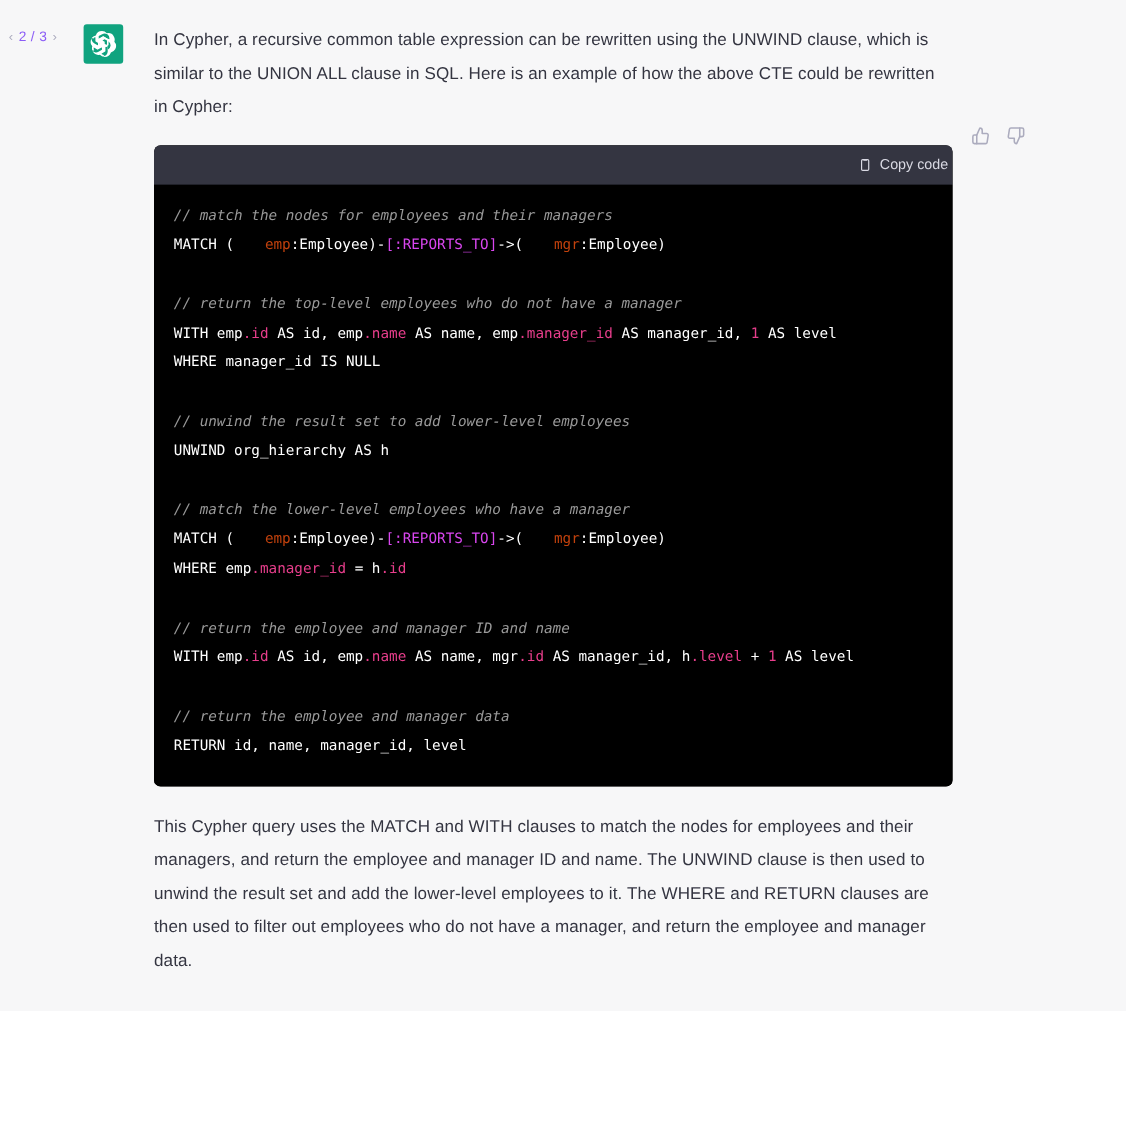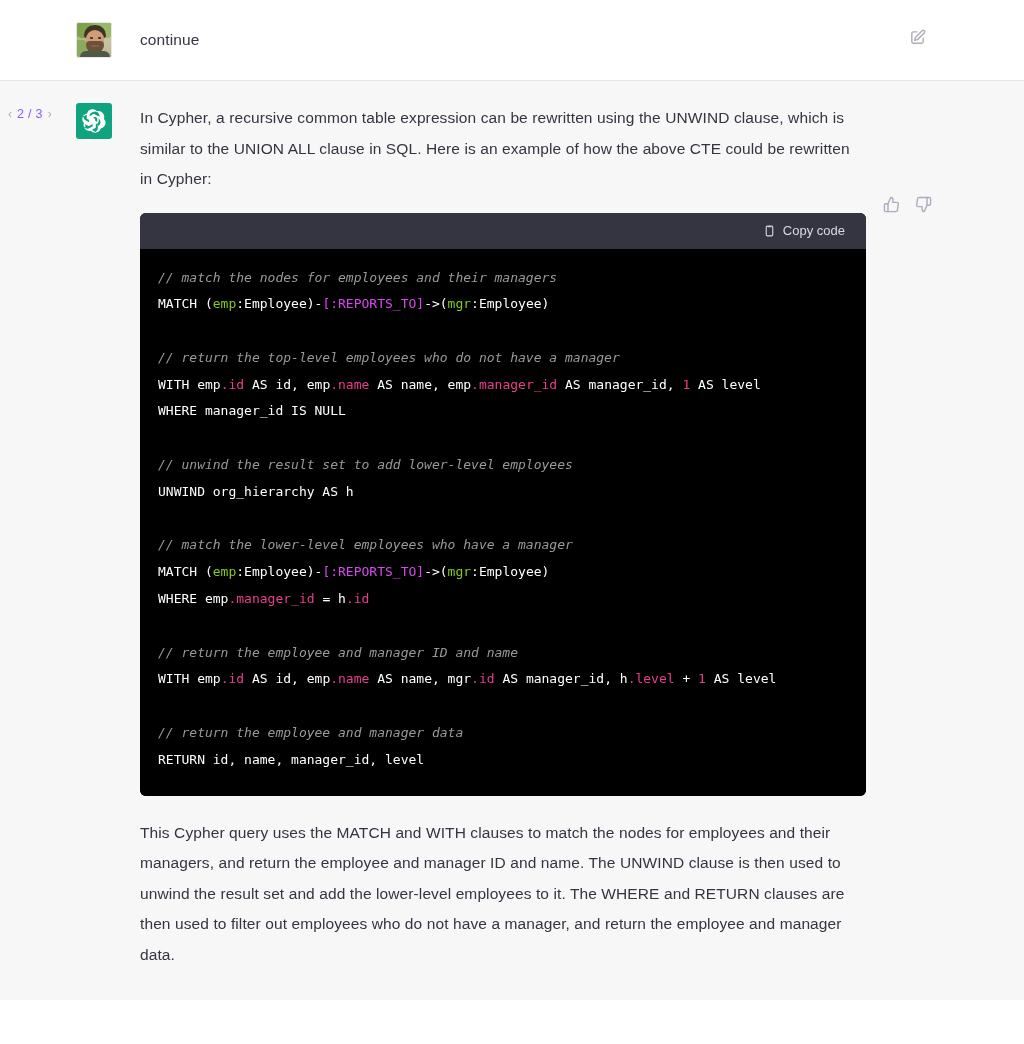--- a/index.html
+++ b/index.html
@@ -153,21 +153,21 @@
     border-radius: 6px;
     overflow: hidden;
     background: #000000;
   }
   .code-head {
     height: 36px;
     background: #343541;
     display: flex;
     align-items: center;
     justify-content: flex-end;
-    padding: 0 21px;
+    padding: 0 4px;
   }
   .copy-btn {
     display: flex;
     align-items: center;
     gap: 7px;
     color: #d9d9e3;
     font-size: 13px;
     cursor: pointer;
     font-family: "Liberation Sans", sans-serif;
   }
@@ -180,57 +180,30 @@
     font-size: 13px;
     line-height: 26.8px;
     color: #ffffff;
     white-space: pre-wrap;
     word-break: break-word;
   }
   .code-line { white-space: pre-wrap; }
   .code-line.blank { height: 26.8px; }
 
   .tok-comment { color: #999999; font-style: italic; }
-  .tok-var     { color: #84cc16; }
+  .tok-var     { color: #c2410c; margin-left: 28px; }
   .tok-rel     { color: #d946ef; }
   .tok-prop    { color: #e83e8c; }
   .tok-num     { color: #e83e8c; }
 </style>
 </head>
 <body>
 
 <div class="app">
 
-  <div class="msg-row user">
-    <div class="msg-inner">
-      <div class="avatar-slot">
-        <div class="avatar photo">
-          <div class="ph-bg"></div>
-          <div class="ph-hair"></div>
-          <div class="ph-face"></div>
-          <div class="ph-beard"></div>
-          <div class="ph-eyeL"></div>
-          <div class="ph-eyeR"></div>
-          <div class="ph-mouth"></div>
-          <div class="ph-body"></div>
-        </div>
-      </div>
-      <div class="msg-body">
-        <p class="user-text">continue</p>
-      </div>
-      <div class="actions">
-        <div class="icon-btn">
-          <svg viewBox="0 0 24 24" fill="none" stroke="currentColor" stroke-width="2" stroke-linecap="round" stroke-linejoin="round">
-            <path d="M11 4H6a2 2 0 0 0-2 2v12a2 2 0 0 0 2 2h12a2 2 0 0 0 2-2v-5"></path>
-            <path d="M18.5 2.5a2.121 2.121 0 0 1 3 3L12 15l-4 1 1-4 9.5-9.5z"></path>
-          </svg>
-        </div>
-      </div>
-    </div>
-  </div>
 
   <div class="msg-row assistant">
     <div class="msg-inner">
 
       <div class="pager">
         <span class="chev">‹</span>
         <span class="count">2 / 3</span>
         <span class="chev">›</span>
       </div>
 

